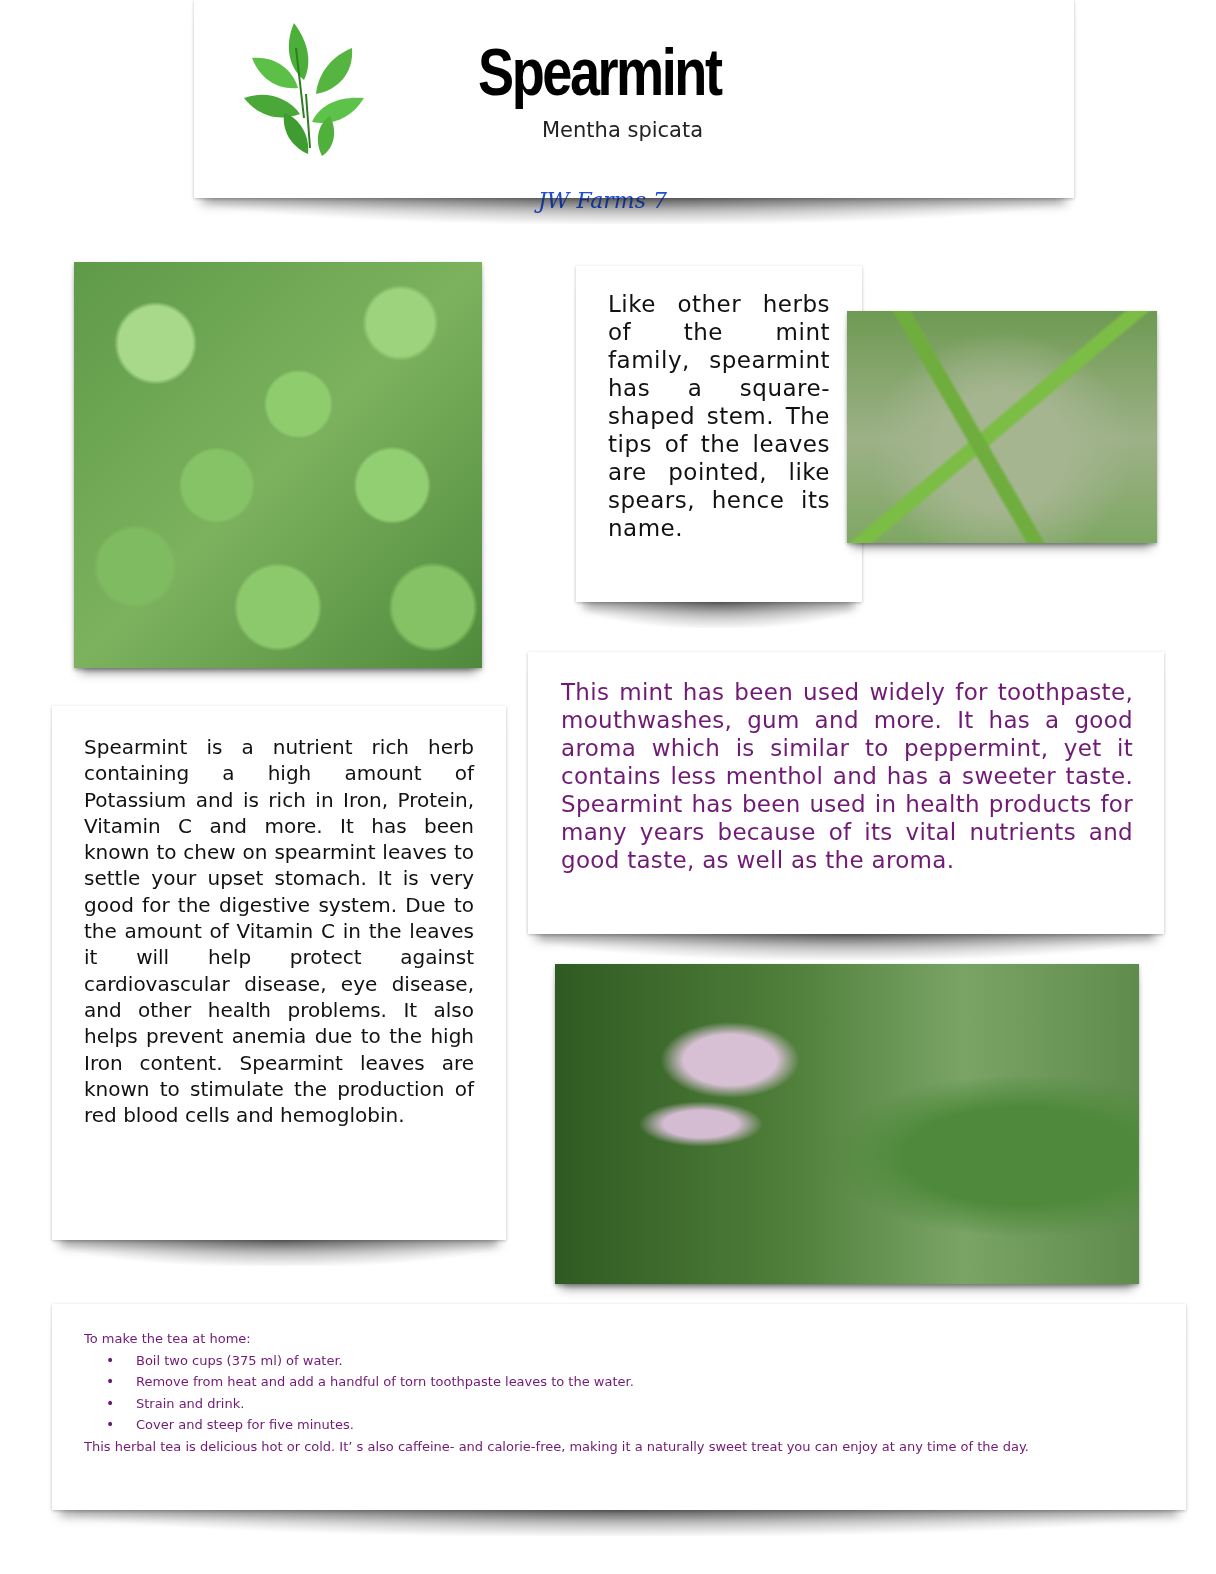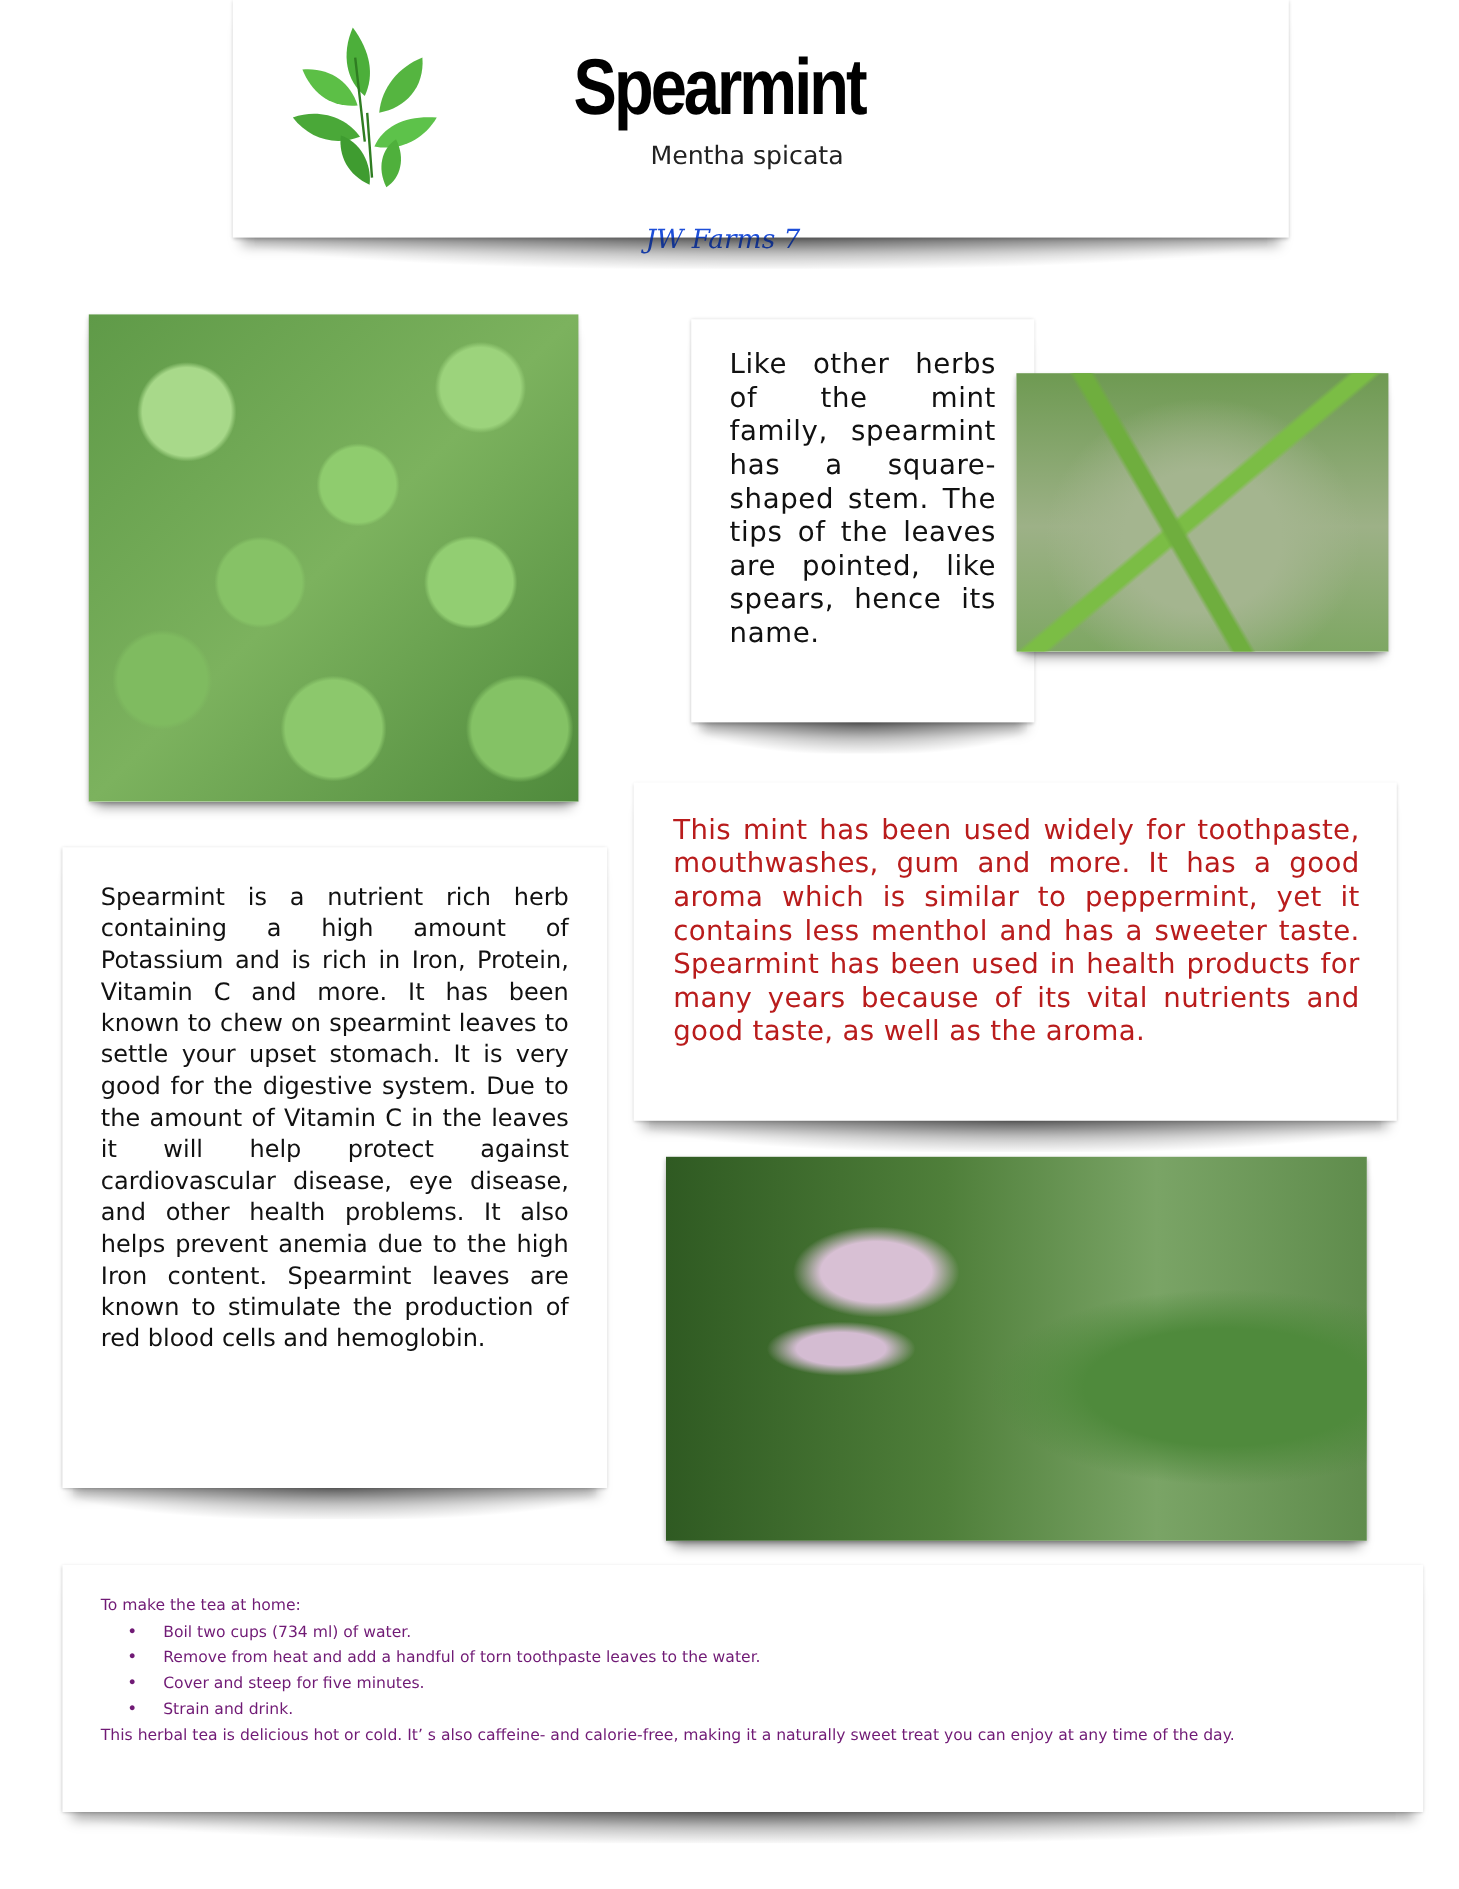--- a/index.html
+++ b/index.html
@@ -33,21 +33,21 @@
   .photo3 { left:555px; top:964px; width:584px; height:320px;
     background:
       radial-gradient(ellipse at 30% 30%, #d8c0d4 0 8%, transparent 12%),
       radial-gradient(ellipse at 25% 50%, #d4bcd2 0 6%, transparent 10%),
       radial-gradient(ellipse at 80% 60%, #4f8a3c 0 18%, transparent 30%),
       linear-gradient(90deg, #2f5a22, #4f7f3a 40%, #7aa466 70%, #5f8c4c); }
   .txt { font-family:"DejaVu Sans", sans-serif; color:#111; text-align:justify; }
   .box1 { left:528px; top:266px; width:286px; height:336px;margin-left:48px; }
   .box1 .txt { position:absolute; left:32px; top:24px; width:222px; font-size:23px; line-height:28px; letter-spacing:0.5px; }
   .box2 { left:528px; top:652px; width:636px; height:282px; }
-  .box2 .txt { position:absolute; left:33px; top:26px; width:572px; font-size:23px; line-height:28px; letter-spacing:0.3px; color:#b91c1c; }
+  .box2 .txt { position:absolute; left:33px; top:26px; width:572px; font-size:23px; line-height:28px; letter-spacing:0.3px; color:#701a75; }
   .box3 { left:52px; top:706px; width:454px; height:534px; }
   .box3 .txt { position:absolute; left:32px; top:28px; width:390px; font-size:20px; line-height:26.3px; }
   .box4 { left:52px; top:1304px; width:1134px; height:206px; }
   .box4 .txt { position:absolute; left:32px; top:24px; width:1080px; font-size:13px; line-height:21.5px; text-align:left; color:#701a75; }
   .box4 ul { margin:0; padding-left:52px; list-style:none; }
   .box4 li { position:relative; }
   .box4 li::before { content:"•"; position:absolute; left:-30px; font-size:14px; }
 </style>
 </head>
 <body>
@@ -83,20 +83,20 @@
 <div class="card box3">
   <div class="txt">Spearmint is a nutrient rich herb containing a high amount of Potassium and is rich in Iron, Protein, Vitamin C and more.  It has been known to chew on spearmint leaves to settle your upset stomach.  It is very good for the digestive system.  Due to the amount of Vitamin C in the leaves it will help protect against cardiovascular disease, eye disease, and other health problems.   It also helps prevent anemia due to the high Iron content.   Spearmint leaves are known to stimulate the production of red blood cells and hemoglobin.</div>
 </div>
 
 <div class="photo photo3"></div>
 
 <div class="card box4">
   <div class="txt">
     <div>To make the tea at home:</div>
     <ul>
-      <li>Boil two cups (734 ml) of water.</li>
+      <li>Boil two cups (375 ml) of water.</li>
       <li>Remove from heat and add a handful of torn toothpaste leaves to the water.</li>
+      <li>Strain and drink.</li>
       <li>Cover and steep for five minutes.</li>
-      <li>Strain and drink.</li>
     </ul>
     <div>This herbal tea is delicious hot or cold. It’ s also caffeine- and calorie-free, making it a naturally sweet treat you can enjoy at any time of the day.</div>
   </div>
 </div>
 
 </body></html>

